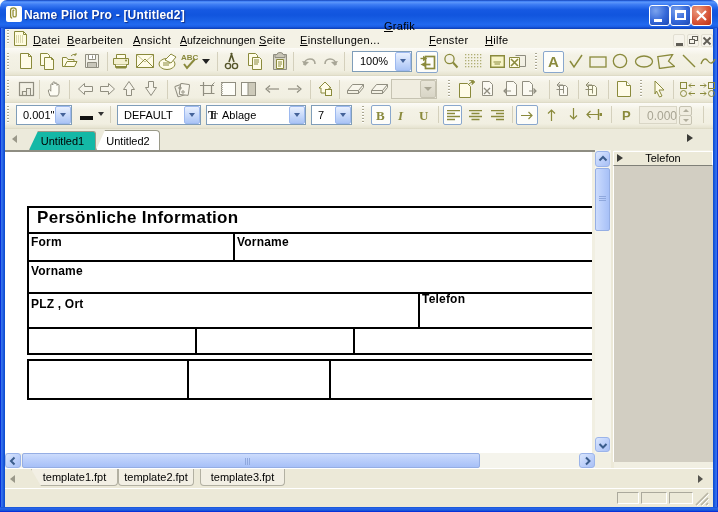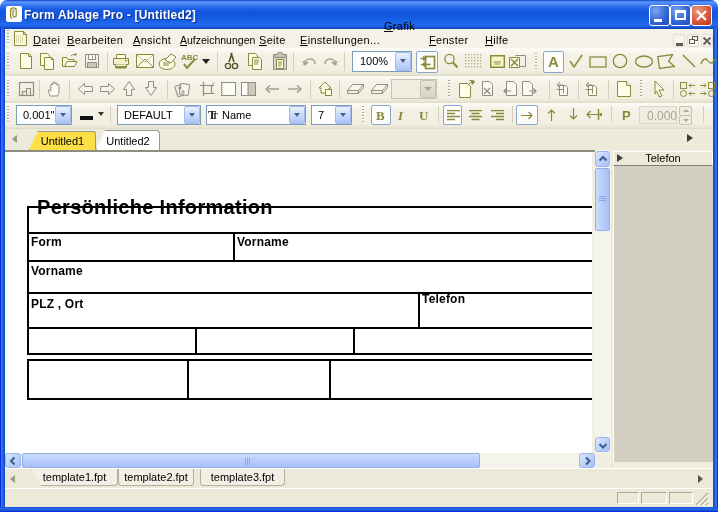--- a/index.html
+++ b/index.html
@@ -31,21 +31,21 @@
 #tb2{top:76px;height:27px}
 #tb3{top:103px;height:26px}
 .grip{width:5px;background-image:repeating-linear-gradient(180deg,#a9a691 0 1px,#fff 1px 2px,transparent 2px 3px);background-size:2px 100%,2px 100%;background-position:0 0,3px 1px;background-repeat:no-repeat,no-repeat}
 .vsep{width:1px;background:#d4d0bc}
 
 .combo{background:#fff;border:1px solid #7f9db9;font-size:11px;color:#000}
 .ddb{position:absolute;width:16px;background:linear-gradient(180deg,#eaf1fe 0,#cdddfb 45%,#aac4f5 100%);border:1px solid #9db9ef;border-radius:2px}
 .ddb:after{content:"";position:absolute;left:4px;top:6px;border-left:3.5px solid transparent;border-right:3.5px solid transparent;border-top:4.5px solid #44639a}
 
 .doctabs{left:5px;top:129px;width:708px;height:21px;background:#eceadb}
-.tab{position:absolute;font-size:11px;color:#000;border:1px solid #9a9a89;border-bottom:none;background:#fde047;text-align:center}
+.tab{position:absolute;font-size:11px;color:#000;border:1px solid #9a9a89;border-bottom:none;background:#14b8a6;text-align:center}
 .tab.active{background:#fff}
 
 .client{left:5px;top:150px;width:708px;height:318px;background:#f1efe2}
 .page{position:absolute;left:0;top:0;width:587px;height:303px;background:#fff;overflow:hidden}
 
 .sbtn{position:absolute;background:linear-gradient(135deg,#dce7fd 0,#c2d4fb 45%,#a9c0f5 100%);border:1px solid #9bb4ea;border-radius:3px}
 .vthumb{position:absolute;background:linear-gradient(90deg,#cddcfc 0,#bcd0fb 40%,#a7c0f7 100%);border:1px solid #95aee4;border-radius:2px}
 .hthumb{position:absolute;background:linear-gradient(180deg,#cddcfc 0,#bcd0fb 40%,#a7c0f7 100%);border:1px solid #95aee4;border-radius:2px}
 .arrow{position:absolute;width:0;height:0}
 
@@ -63,21 +63,21 @@
 .hline{position:absolute;height:2px;background:#000}
 .ico{position:absolute}
 </style>
 </head>
 <body>
 <div class="abs titlebar"></div>
 <div class="abs appicon"></div>
 <svg class="abs" style="left:7px;top:6px" width="14" height="15">
     <path d="M5.2 12.2C3.8 12.2 3.6 10.6 3.6 9.6V4.2c0-3 5.6-3 5.6 0V9.4c0 2.1-3.2 2.1-3.2 0V4.8c0-.9 1-.9 1 0" fill="none" stroke="#8f8b2e" stroke-width="1.25"></path>
   </svg>
-<div class="abs apptitle">Form Ablage Pro - [Untitled2]</div>
+<div class="abs apptitle">Name Pilot Pro - [Untitled2]</div>
 <div class="abs cbtn" style="left:649px">
     <div style="position:absolute;left:4px;top:13px;width:8px;height:3px;background:#fff"></div>
   </div>
 <div class="abs cbtn" style="left:670px">
     <div style="position:absolute;left:4px;top:4px;width:11px;height:10px;border:2px solid #fff;border-top-width:3px"></div>
   </div>
 <div class="abs cbtn close" style="left:691px">
     <svg width="19" height="19" style="position:absolute;left:0;top:0">
       <path d="M5 5l9 9M14 5l-9 9" stroke="#fff" stroke-width="2.2"></path>
     </svg>
@@ -139,21 +139,21 @@
 <div class="abs vsep" style="left:608px;top:80px;height:19px"></div>
 <div class="abs grip" style="left:640px;top:80px;height:18px"></div>
 <div class="abs vsep" style="left:673px;top:80px;height:19px"></div>
 
 <div class="abs grip" style="left:7px;top:106px;height:18px"></div>
 <div class="abs combo" style="left:16px;top:105px;width:56px;height:20px;padding:3px 0 0 6px">0.001"</div>
 <div class="abs" style="left:80px;top:116px;width:13px;height:4px;background:#111"></div>
 <div class="abs arrow" style="left:98px;top:112px;border-left:3px solid transparent;border-right:3px solid transparent;border-top:4px solid #333"></div>
 <div class="abs vsep" style="left:110px;top:106px;height:17px"></div>
 <div class="abs combo" style="left:117px;top:105px;width:84px;height:20px;padding:3px 0 0 6px">DEFAULT</div>
-<div class="abs combo" style="left:206px;top:105px;width:100px;height:20px;padding:3px 0 0 15px">Name</div>
+<div class="abs combo" style="left:206px;top:105px;width:100px;height:20px;padding:3px 0 0 15px">Ablage</div>
 <div class="abs" style="left:208px;top:108px;font-size:12px;font-family:'Liberation Serif',serif;font-weight:bold;color:#222">T<span style="margin-left:-4px;font-size:9px">T</span></div>
 <div class="abs combo" style="left:311px;top:105px;width:41px;height:20px;padding:3px 0 0 6px">7</div>
 <div class="abs grip" style="left:362px;top:106px;height:18px"></div>
 <div class="abs tglb" style="left:371px;top:105px;width:20px;height:20px"></div>
 <div class="abs vsep" style="left:438px;top:106px;height:17px"></div>
 <div class="abs tglb" style="left:443px;top:105px;width:19px;height:20px"></div>
 <div class="abs vsep" style="left:512px;top:106px;height:17px"></div>
 <div class="abs tglb" style="left:516px;top:105px;width:22px;height:20px"></div>
 <div class="abs vsep" style="left:611px;top:106px;height:17px"></div>
 <div class="abs oliv" style="left:622px;top:108px;font-size:13px;font-weight:bold">P</div>
@@ -465,21 +465,21 @@
     <div class="hline" style="left:22px;top:177px;width:600px"></div>
     <div class="vline" style="left:228px;top:82px;height:28px"></div>
     <div class="vline" style="left:413px;top:142px;height:35px"></div>
     <div class="vline" style="left:190px;top:177px;height:27px"></div>
     <div class="vline" style="left:348px;top:177px;height:27px"></div>
 
     <div class="t" style="left:22px;top:209px;width:600px;height:41px"></div>
     <div class="vline" style="left:182px;top:211px;height:37px"></div>
     <div class="vline" style="left:324px;top:211px;height:37px"></div>
 
-    <div class="lbl" style="left:32px;top:46px;font-size:20px;letter-spacing:.3px">Persönliche Information</div>
+    <div class="lbl" style="left:32px;top:58px;font-size:17px;letter-spacing:.3px">Persönliche Information</div>
     <div class="lbl" style="left:26px;top:85px">Form</div>
     <div class="lbl" style="left:232px;top:85px">Vorname</div>
     <div class="lbl" style="left:26px;top:114px">Vorname</div>
     <div class="lbl" style="left:26px;top:147px">PLZ , Ort</div>
     <div class="lbl" style="left:417px;top:142px">Telefon</div>
   </div>
 
   <div style="position:absolute;left:590px;top:0;width:16px;height:303px;background:#f5f4ec"></div>
   <div class="sbtn" style="left:590px;top:1px;width:15px;height:16px"></div>
   <svg style="position:absolute;left:593px;top:5px" width="10" height="8">

